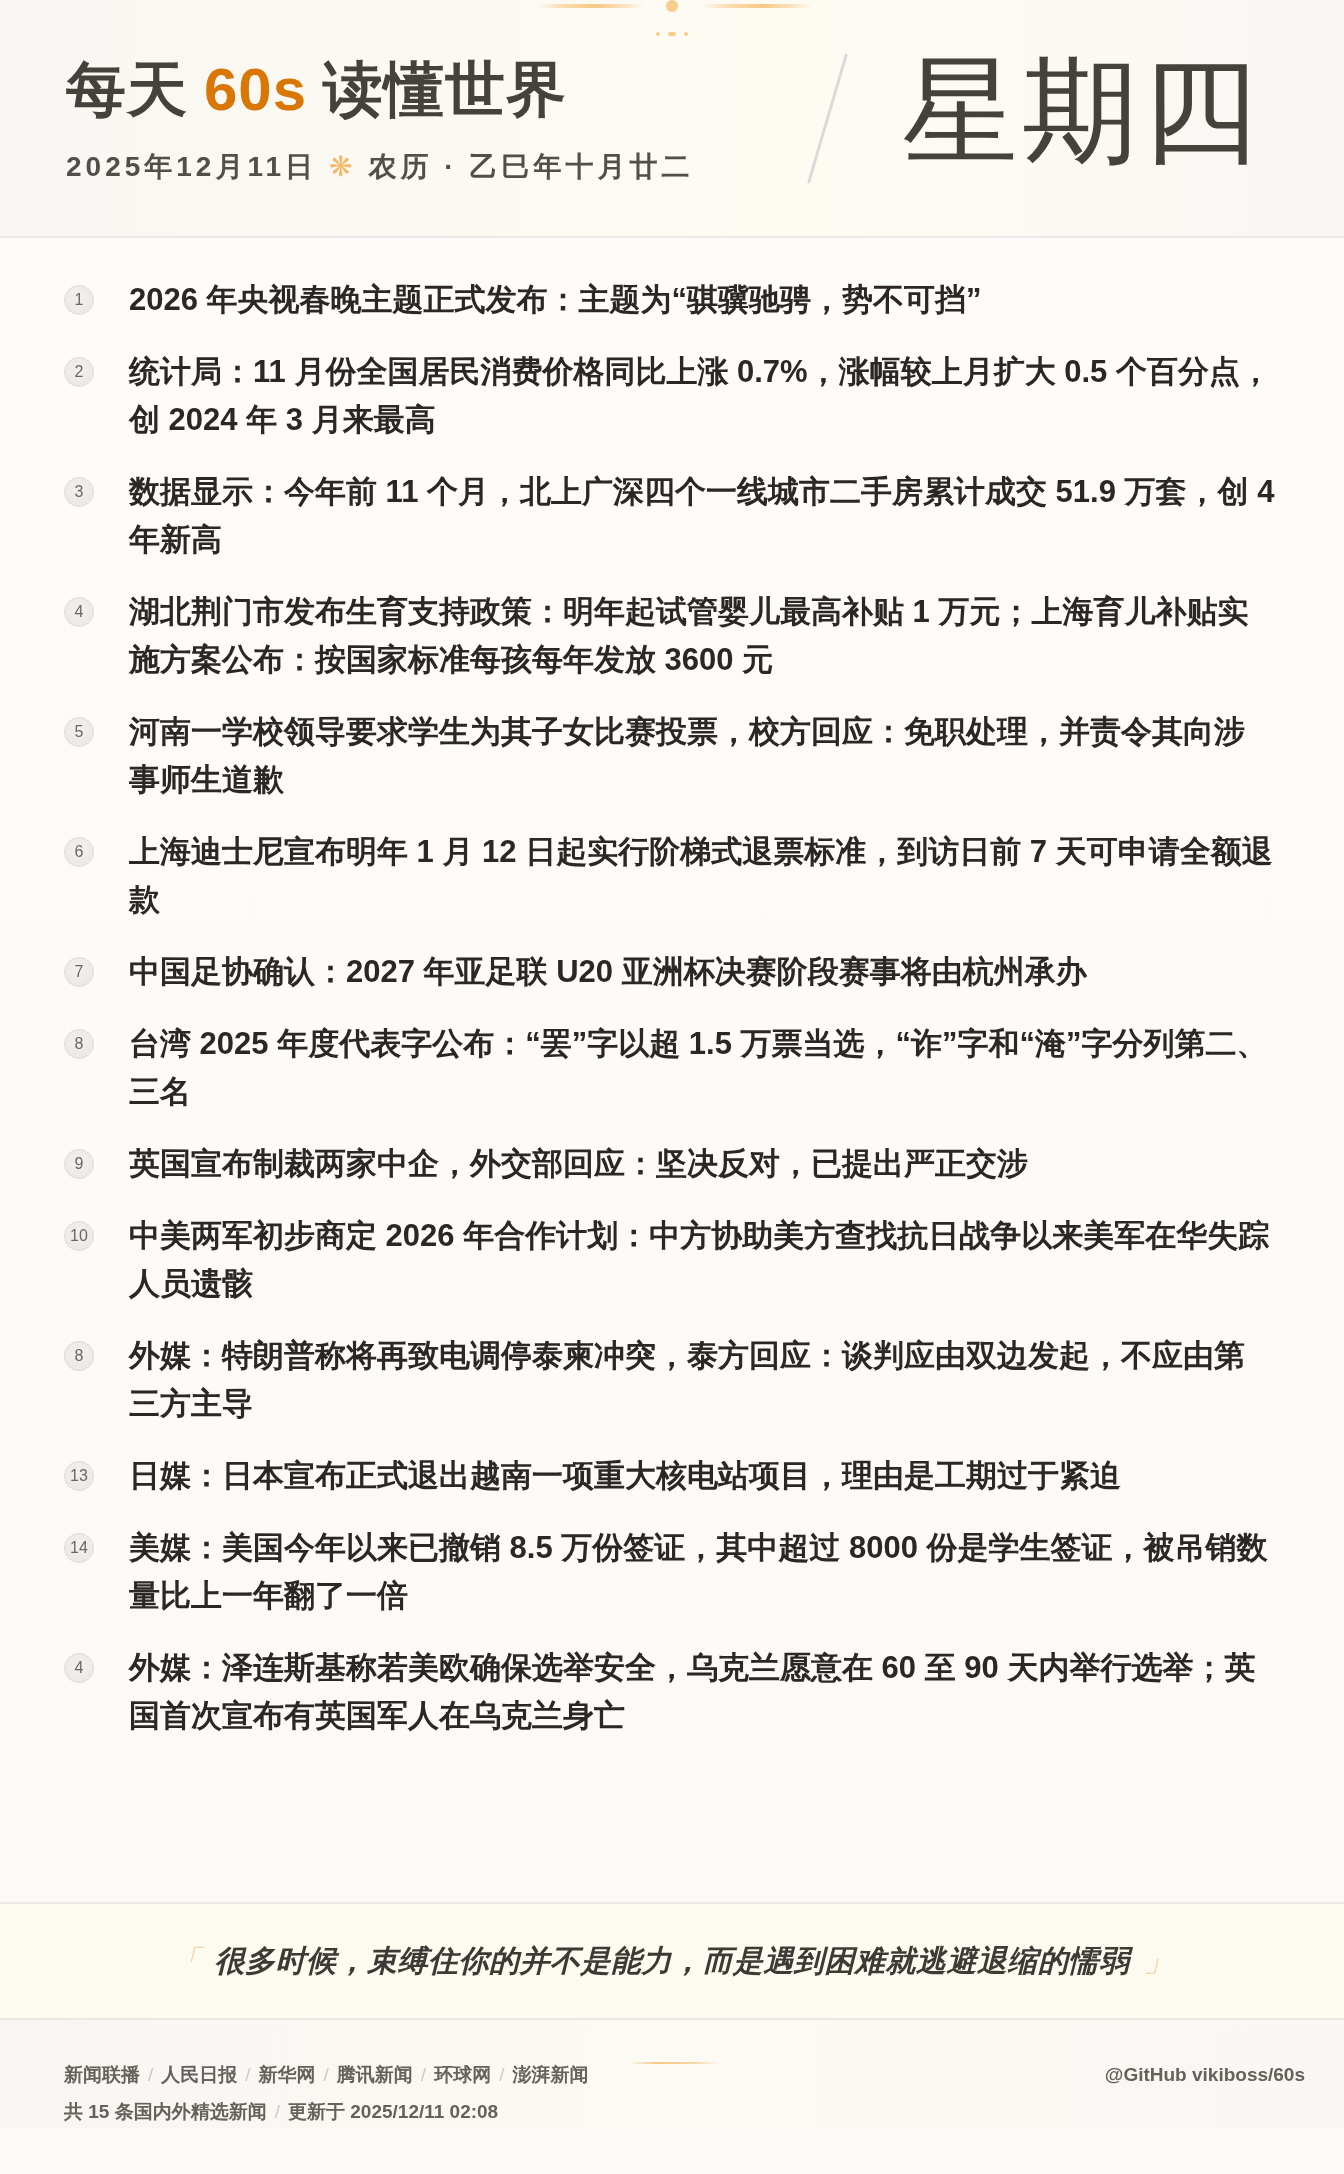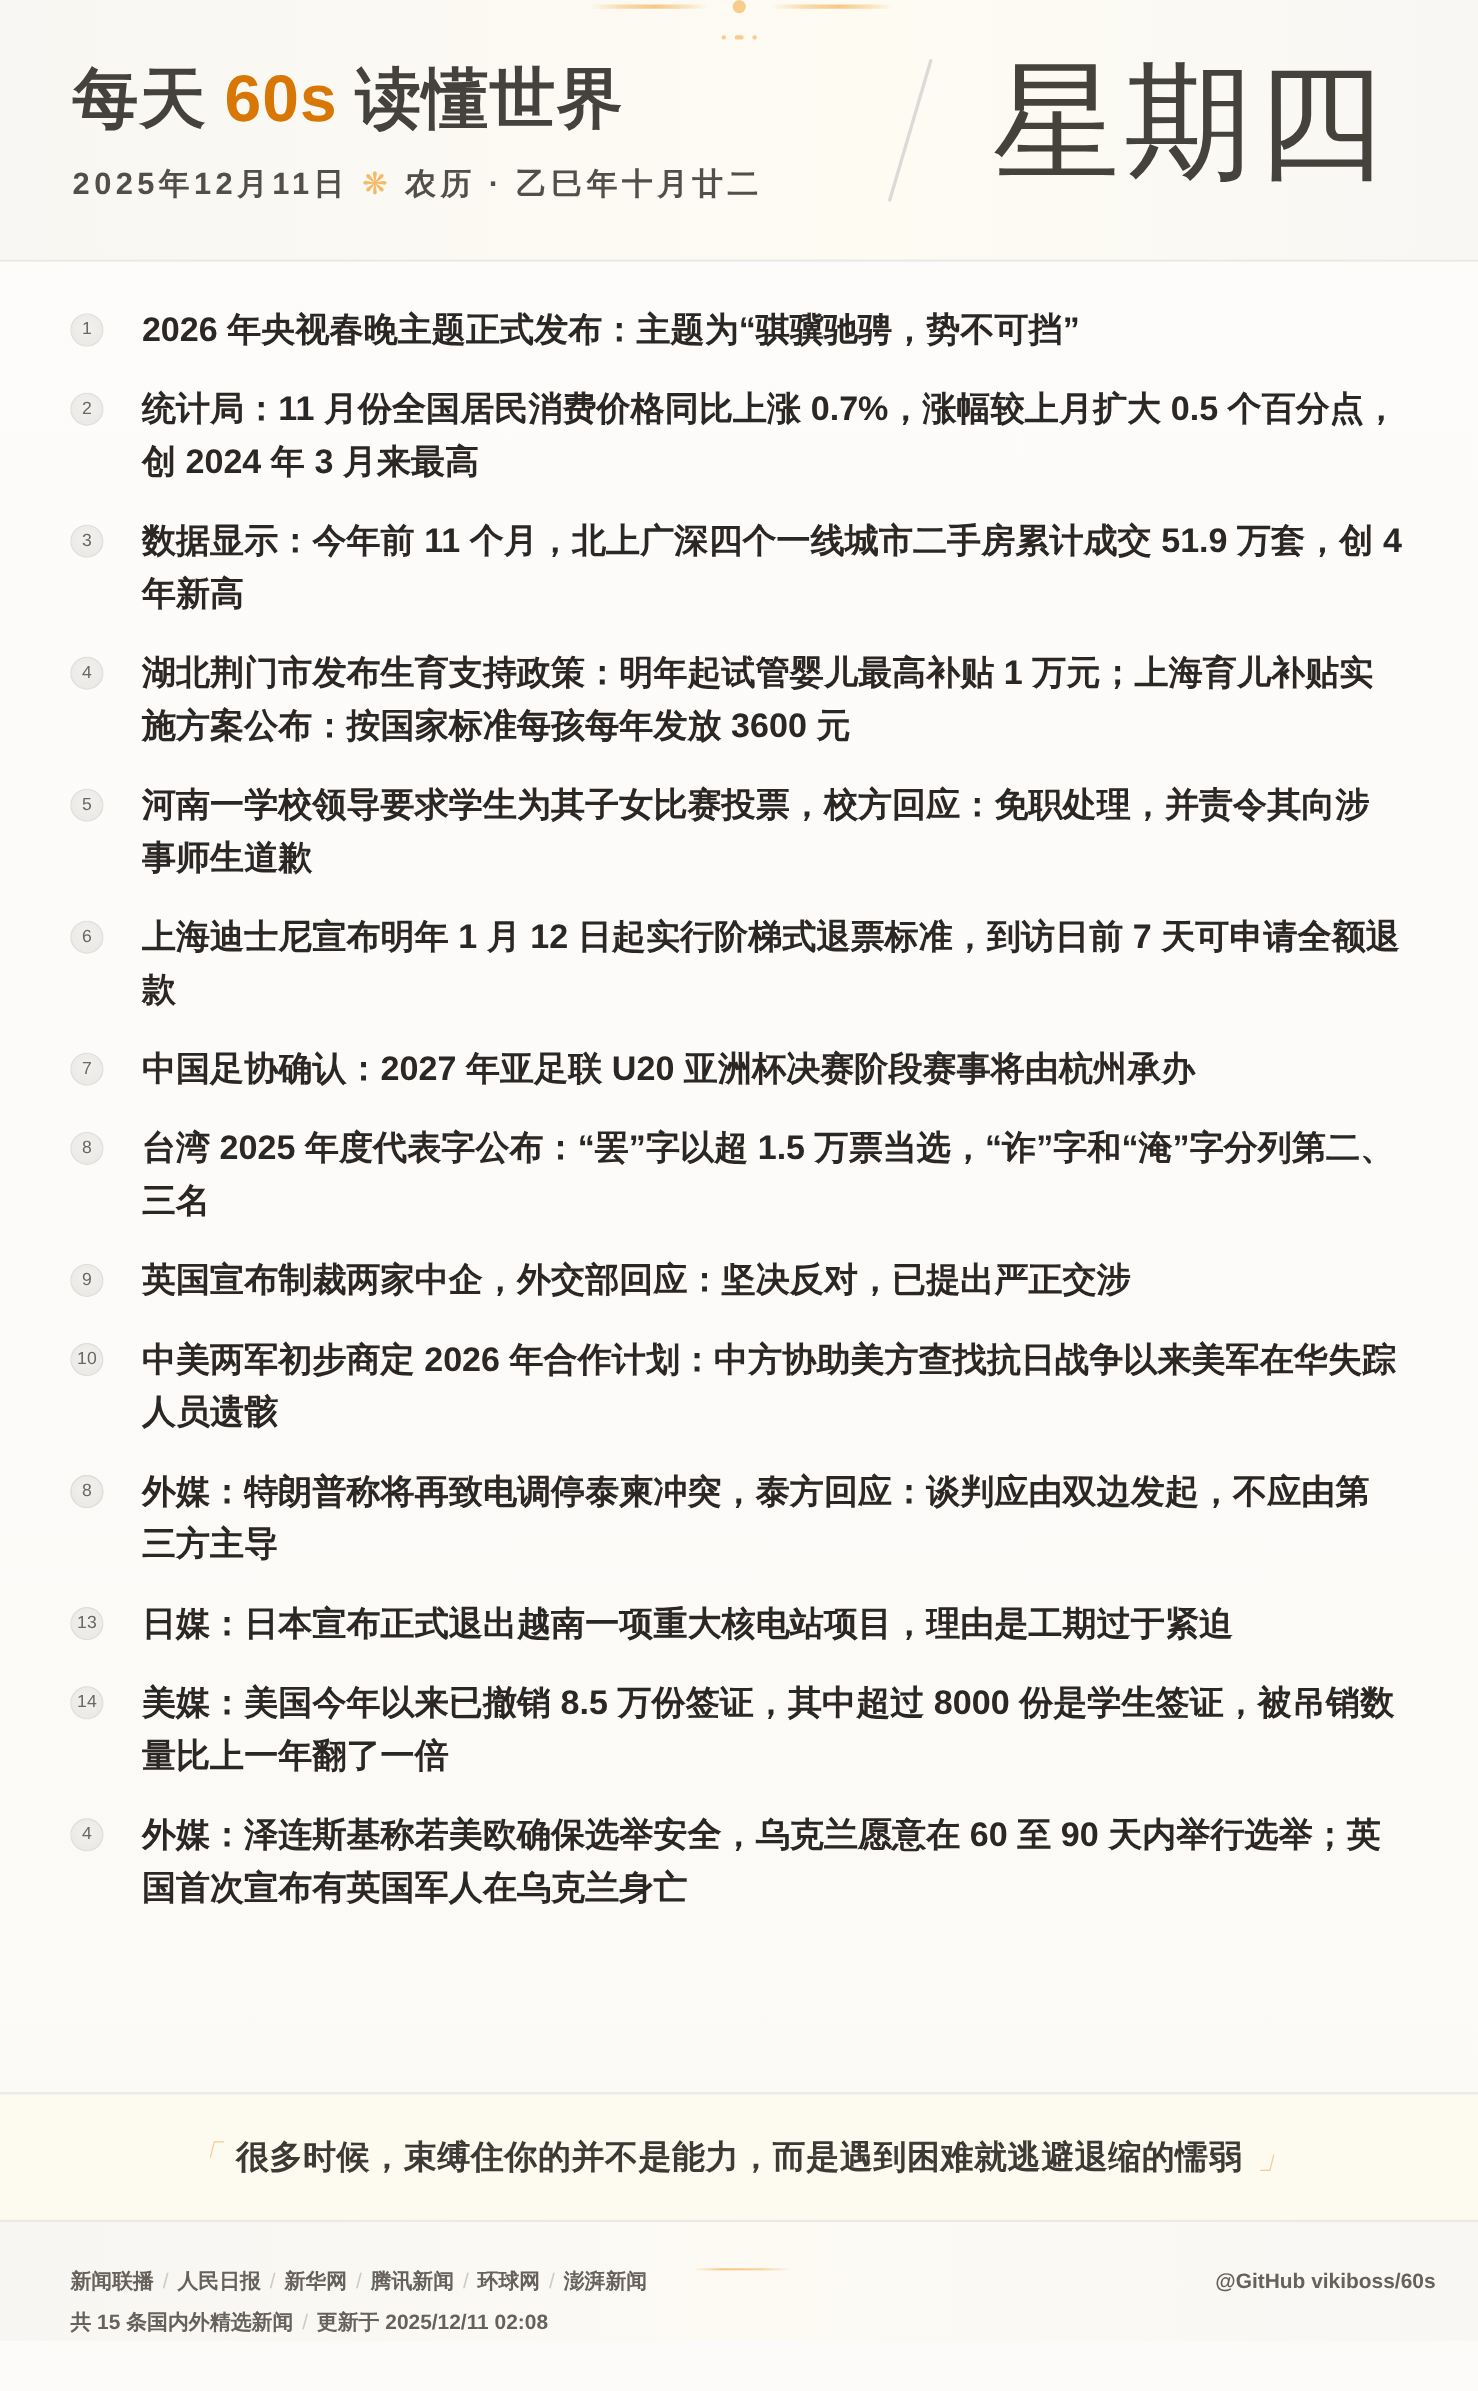--- a/index.html
+++ b/index.html
@@ -60,21 +60,21 @@
   }
 
   
   .quote {
     position: absolute; left: 0; top: 1902px; width: 1344px; height: 114px;
     border-top: 2px solid #ebe9e5; border-bottom: 2px solid #ebe9e5;
     background: #fdfbf0;
     display: flex; align-items: center; justify-content: center;
   }
   .quote .q-text {
-    font-size: 30px; font-weight: bold; color: #3d3a36; white-space: nowrap;
+    font-size: 30px; font-style: italic; font-weight: bold; color: #3d3a36; white-space: nowrap;
     letter-spacing: 0.5px;
   }
   .quote .q-mark { font-size: 30px; font-style: italic; color: #f6cb8e; margin: 0 14px; }
 
   
   .footer {
     position: absolute; left: 0; top: 2020px; width: 1344px; height: 108px;
     background: linear-gradient(90deg, #f7f6f3 0%, #fcfaf3 50%, #f8f7f4 100%);
     padding-left: 27px;
   }

